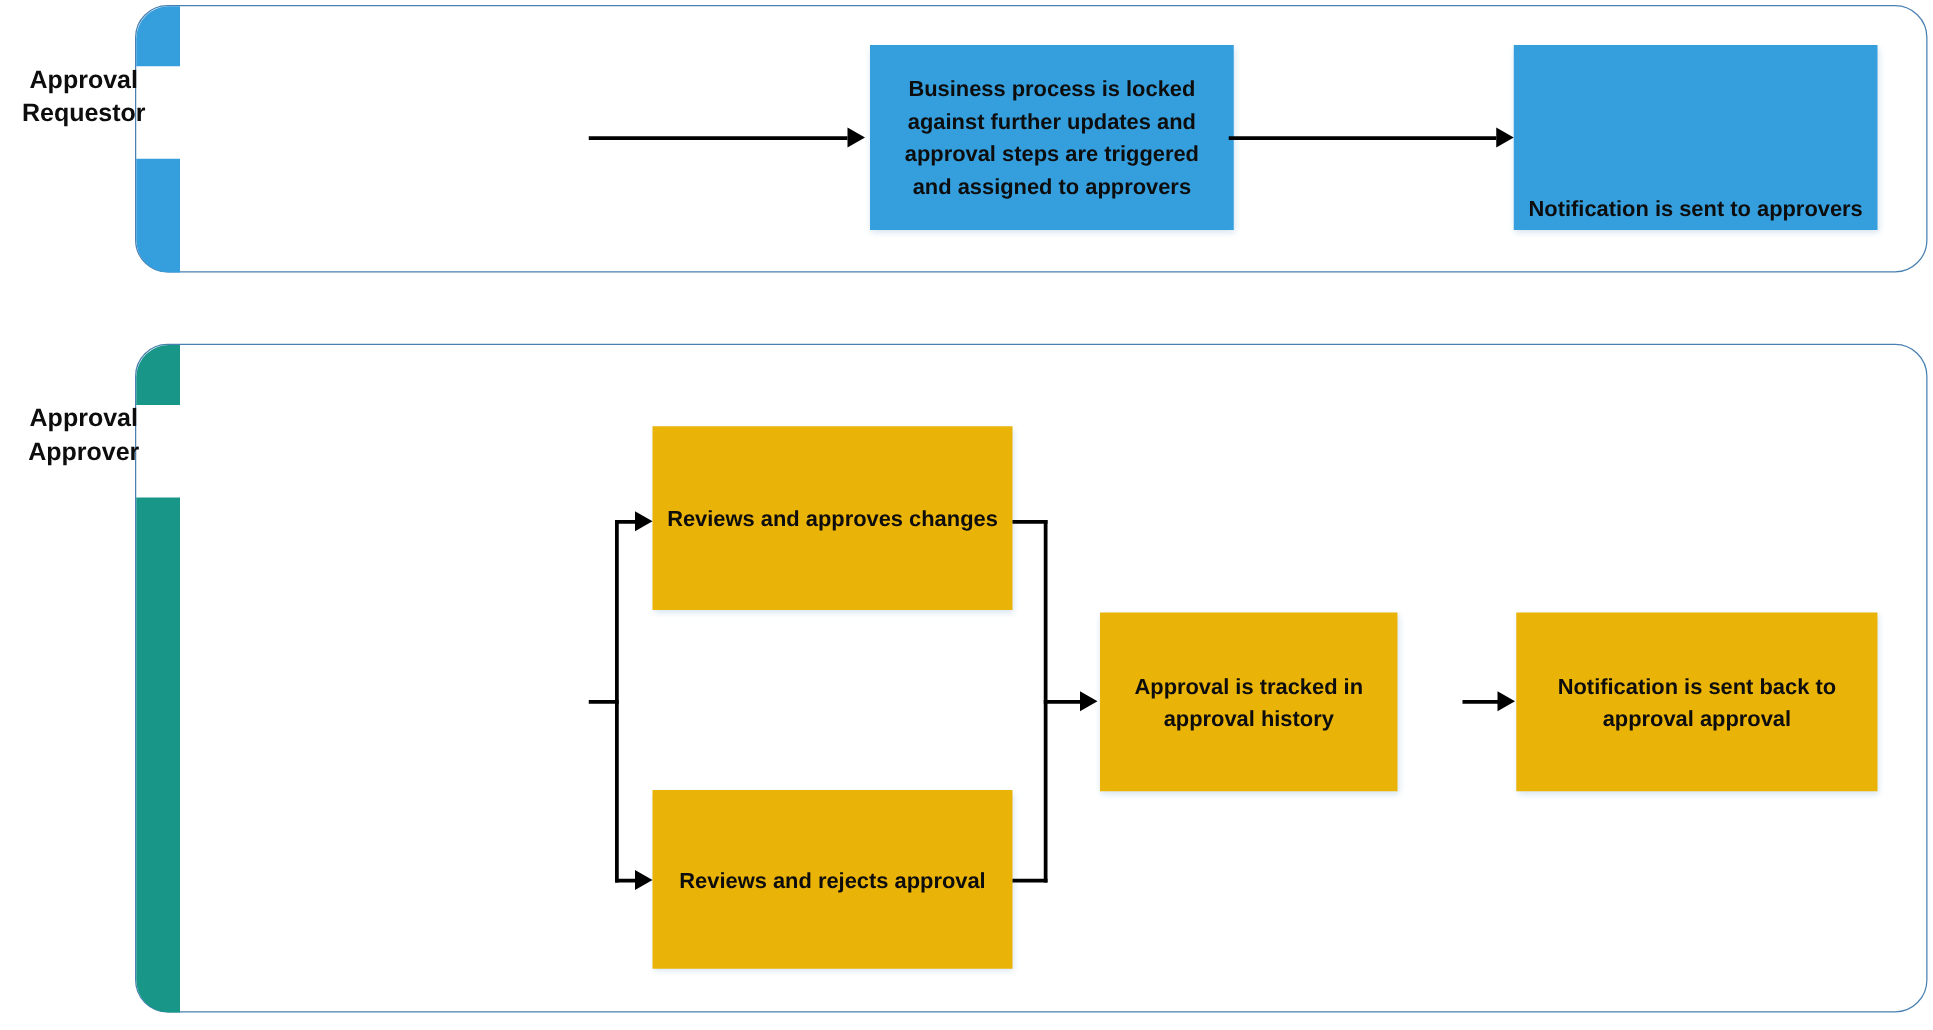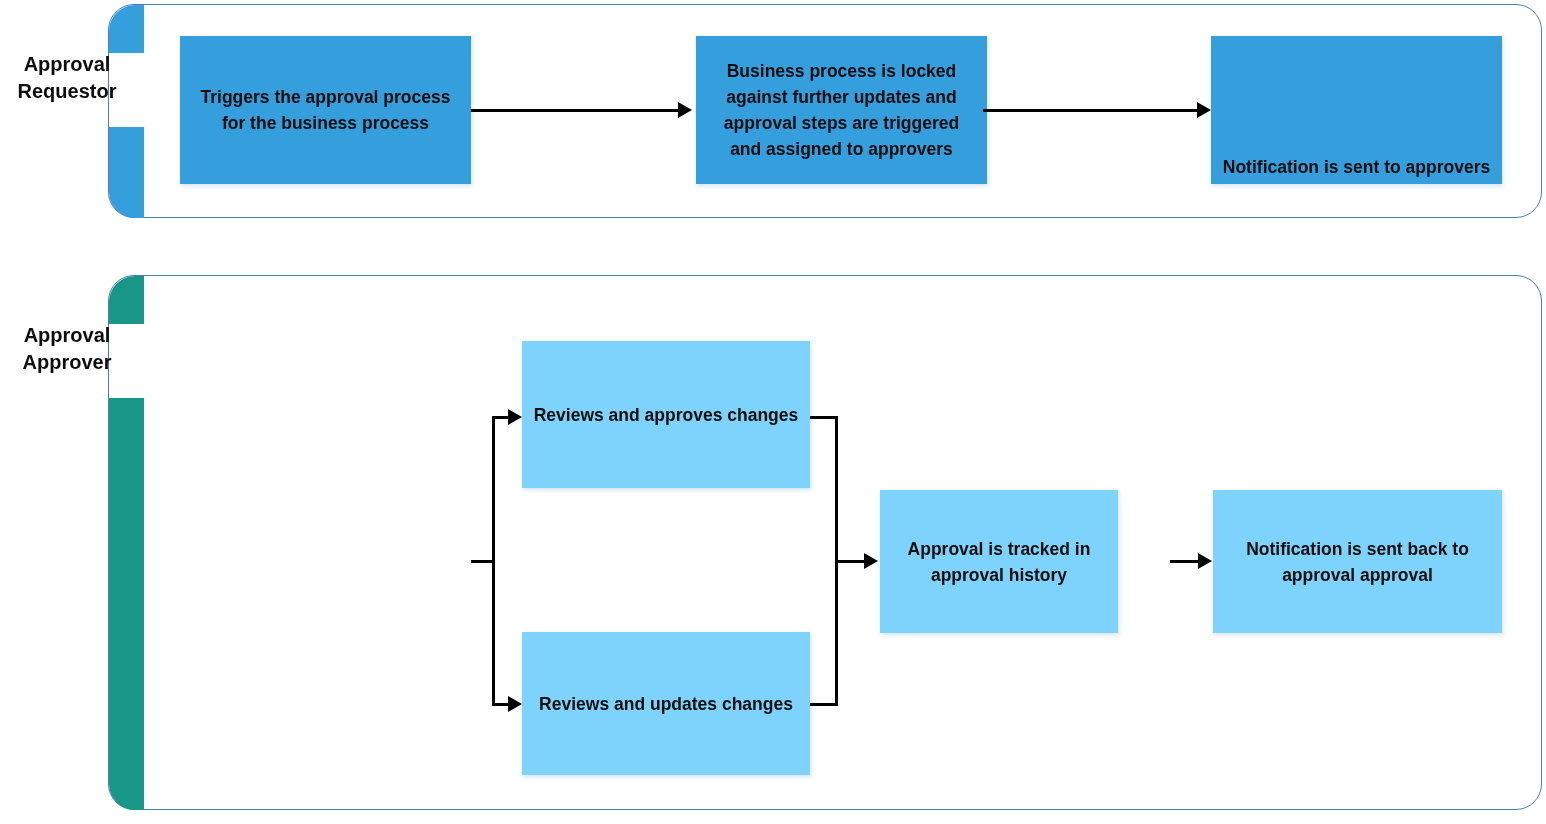--- a/index.html
+++ b/index.html
@@ -57,21 +57,21 @@
     align-items: center;
     justify-content: center;
     text-align: center;
     color: #0d0d0d;
     font-size: 17.5px;
     line-height: 26px;
     padding: 4px 10px;
     box-shadow: 1px 2px 5px rgba(120,170,210,0.33);
   }
   .node.blue  { background: #359FDE; }
-  .node.green { background: #7dd3fc; justify-content: center; }
+  .node.green { background: #eab308; justify-content: center; }
   .node span { display: block; width: 100%; }
 
   
   .conn-line {
     position: absolute;
     background: #000000;
   }
   .conn-h { height: 3px; }
   .conn-v { width: 3px; }
   .arrow-head {
@@ -93,23 +93,20 @@
     <div class="lane-bar-top" style="top:0px; height:48px; background:#359FDE; border-top-left-radius:26px;"></div>
 
     <div class="lane-bar-bottom" style="top:122px; height:91px; background:#359FDE;"></div>
 
     <div class="lane-label" style="top:46px;">
       <span class="lane-label-line">Approval</span>
       <span class="lane-label-line">Requestor</span>
     </div>
   </div>
 
-  <div class="node blue" style="left:180px; top:36px; width:291px; height:148px;">
-    <span>Triggers the approval process for the business process</span>
-  </div>
 
   <div class="node blue" style="left:696px; top:36px; width:291px; height:148px;">
     <span>Business process is locked against further updates and approval steps are triggered and assigned to approvers</span>
   </div>
 
   <div class="node blue" style="left:1211px; top:36px; width:291px; height:148px;align-items:flex-end;">
     <span>Notification is sent to approvers</span>
   </div>
 
   <div class="conn-line conn-h" style="left:471px; top:109px; width:207px;"></div>
@@ -129,21 +126,21 @@
       <span class="lane-label-line">Approver</span>
     </div>
   </div>
 
 
   <div class="node green" style="left:522px; top:341px; width:288px; height:147px;">
     <span>Reviews and approves changes</span>
   </div>
 
   <div class="node green" style="left:522px; top:632px; width:288px; height:143px;">
-    <span>Reviews and updates changes</span>
+    <span>Reviews and rejects approval</span>
   </div>
 
   <div class="node green" style="left:880px; top:490px; width:238px; height:143px;">
     <span>Approval is tracked in approval history</span>
   </div>
 
   <div class="node green" style="left:1213px; top:490px; width:289px; height:143px;">
     <span>Notification is sent back to approval approval</span>
   </div>
 

